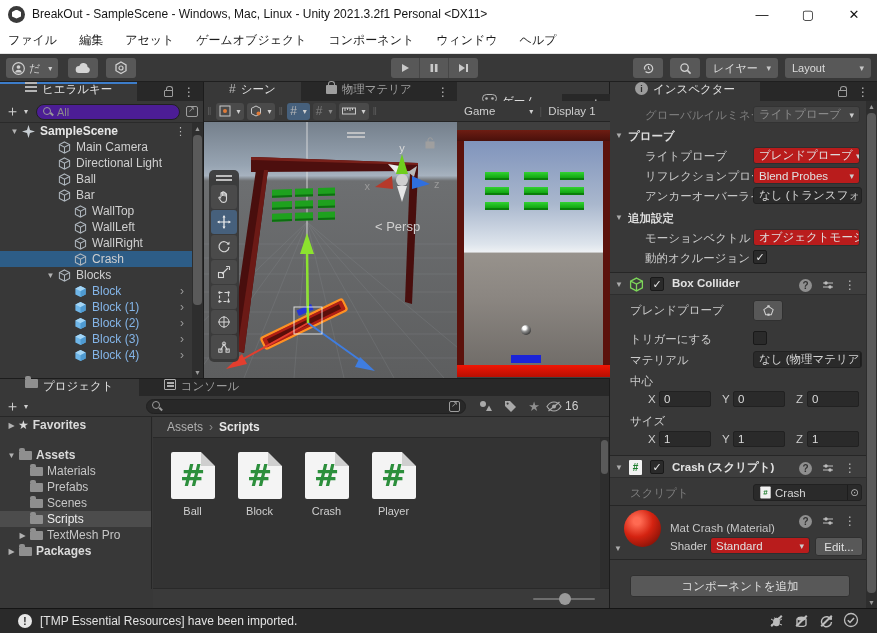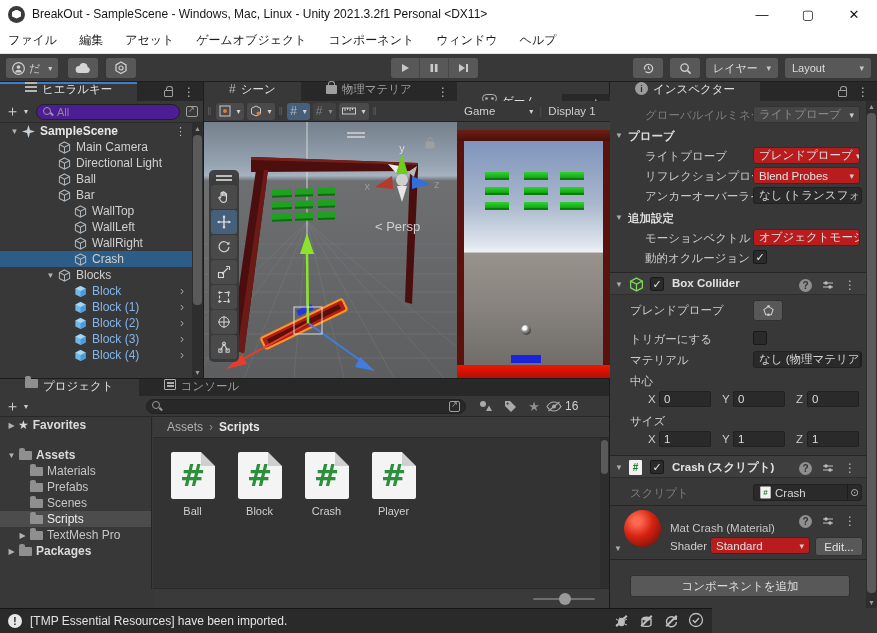--- a/index.html
+++ b/index.html
@@ -173,21 +173,21 @@
   .ftile { width:67px; display:flex; flex-direction:column; align-items:center; }
   .csicon { width:44px; height:47px; background:#f4f4f4; border-radius:2px; position:relative; display:flex; align-items:center; justify-content:center; }
   .csicon::before { content:""; position:absolute; right:0; top:0; border:7px solid #333333; border-left-color:#cfcfcf; border-bottom-color:#cfcfcf; }
   .csicon span { color:#2c8f3c; font-size:30px; font-weight:bold; font-family:"DejaVu Sans",sans-serif; }
   .fname { margin-top:6px; font-size:11px; color:#cfcfcf; }
   #proj-bottom { left:153px; top:209px; width:456px; height:20px; background:#3a3a3a; border-top:1px solid #292929; }
   #zoomslider { position:absolute; right:14px; top:9px; width:62px; height:2px; background:#6e6e6e; border-radius:1px; }
   #zoomknob { position:absolute; left:26px; top:-5px; width:12px; height:12px; border-radius:50%; background:#9a9a9a; }
 
   
-  #statusbar { left:0; top:608px; width:712px; height:25px; background:#2a2a2a; border-top:1px solid #151515; display:flex; align-items:center; padding:0 8px; }
+  #statusbar { left:0; top:608px; width:877px; height:25px; background:#2a2a2a; border-top:1px solid #151515; display:flex; align-items:center; padding:0 18px; }
   #stat-ic { width:14px; height:14px; border-radius:50%; background:#e8e8e8; color:#222; font-size:10px; font-weight:bold; display:flex; align-items:center; justify-content:center; margin-right:8px; flex:0 0 auto;}
   #stat-ic::before { content:"!"; }
   #stat-msg { color:#e2e2e2; font-size:12px; }
   #stat-right { margin-left:auto; display:flex; gap:9px; align-items:center; }
   .slashic { position:relative; width:16px; height:16px; display:flex; align-items:center; justify-content:center; color:#bdbdbd; }
   .slashic::after { content:""; position:absolute; left:1px; top:7px; width:15px; height:2px; background:#bdbdbd; transform:rotate(-45deg); }
 
   
   .mag { width:10px; height:10px; flex:0 0 10px; position:relative; }
   .mag::before { content:""; position:absolute; left:0; top:0; width:6px; height:6px; border:1.5px solid #9a9a9a; border-radius:50%; }

